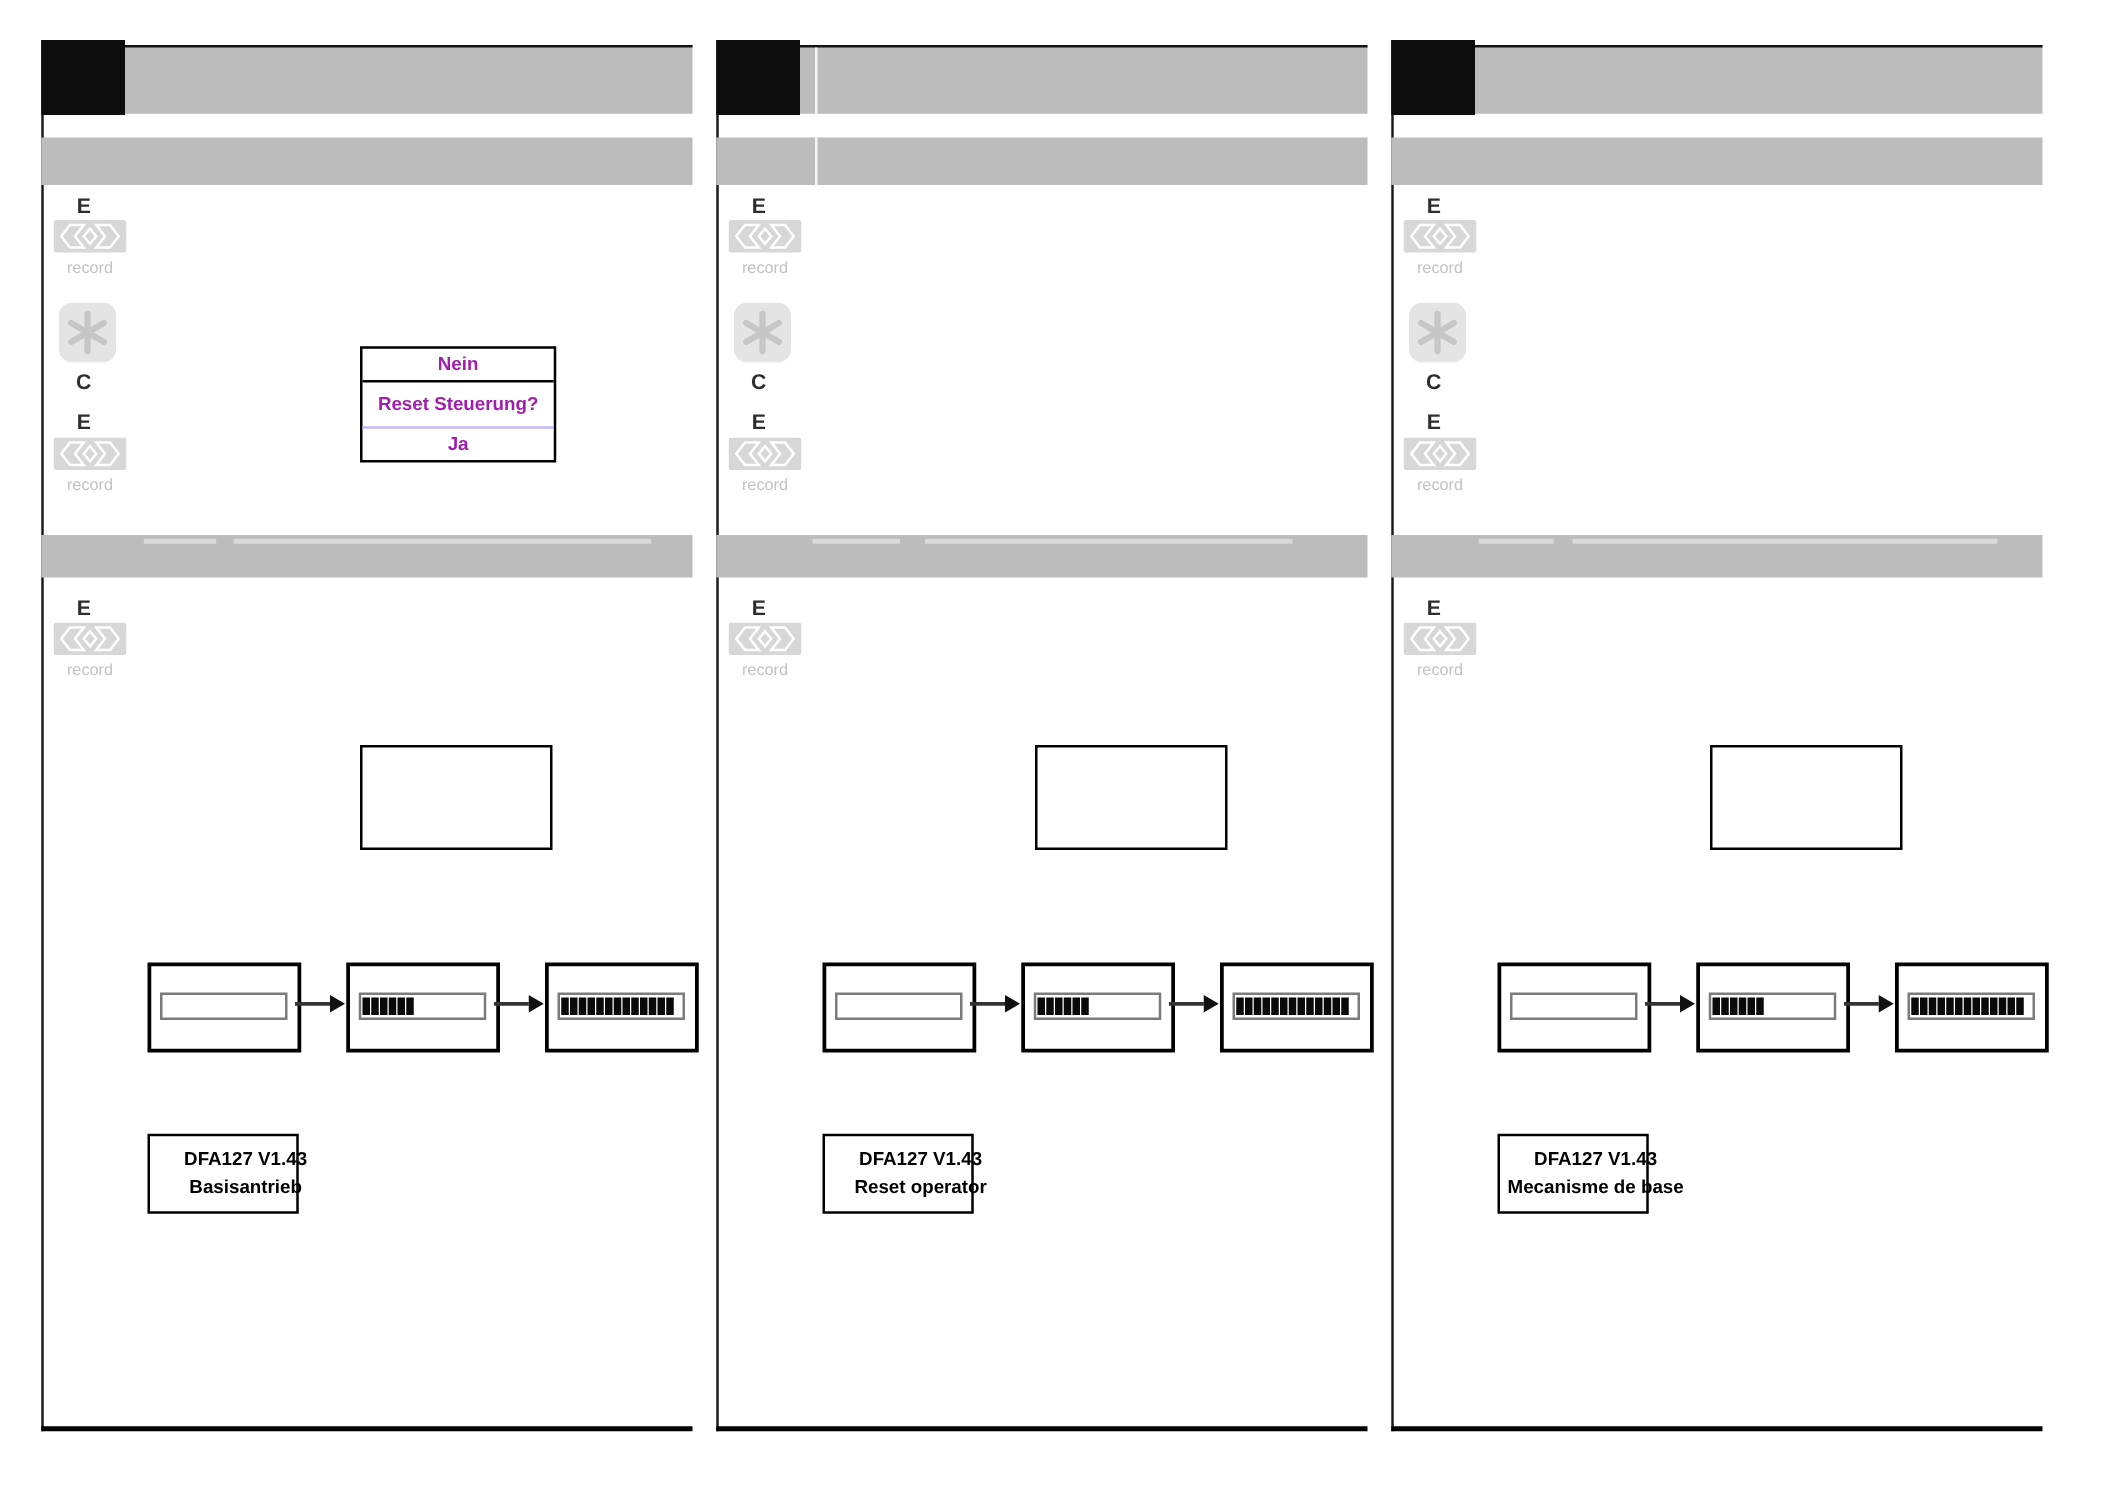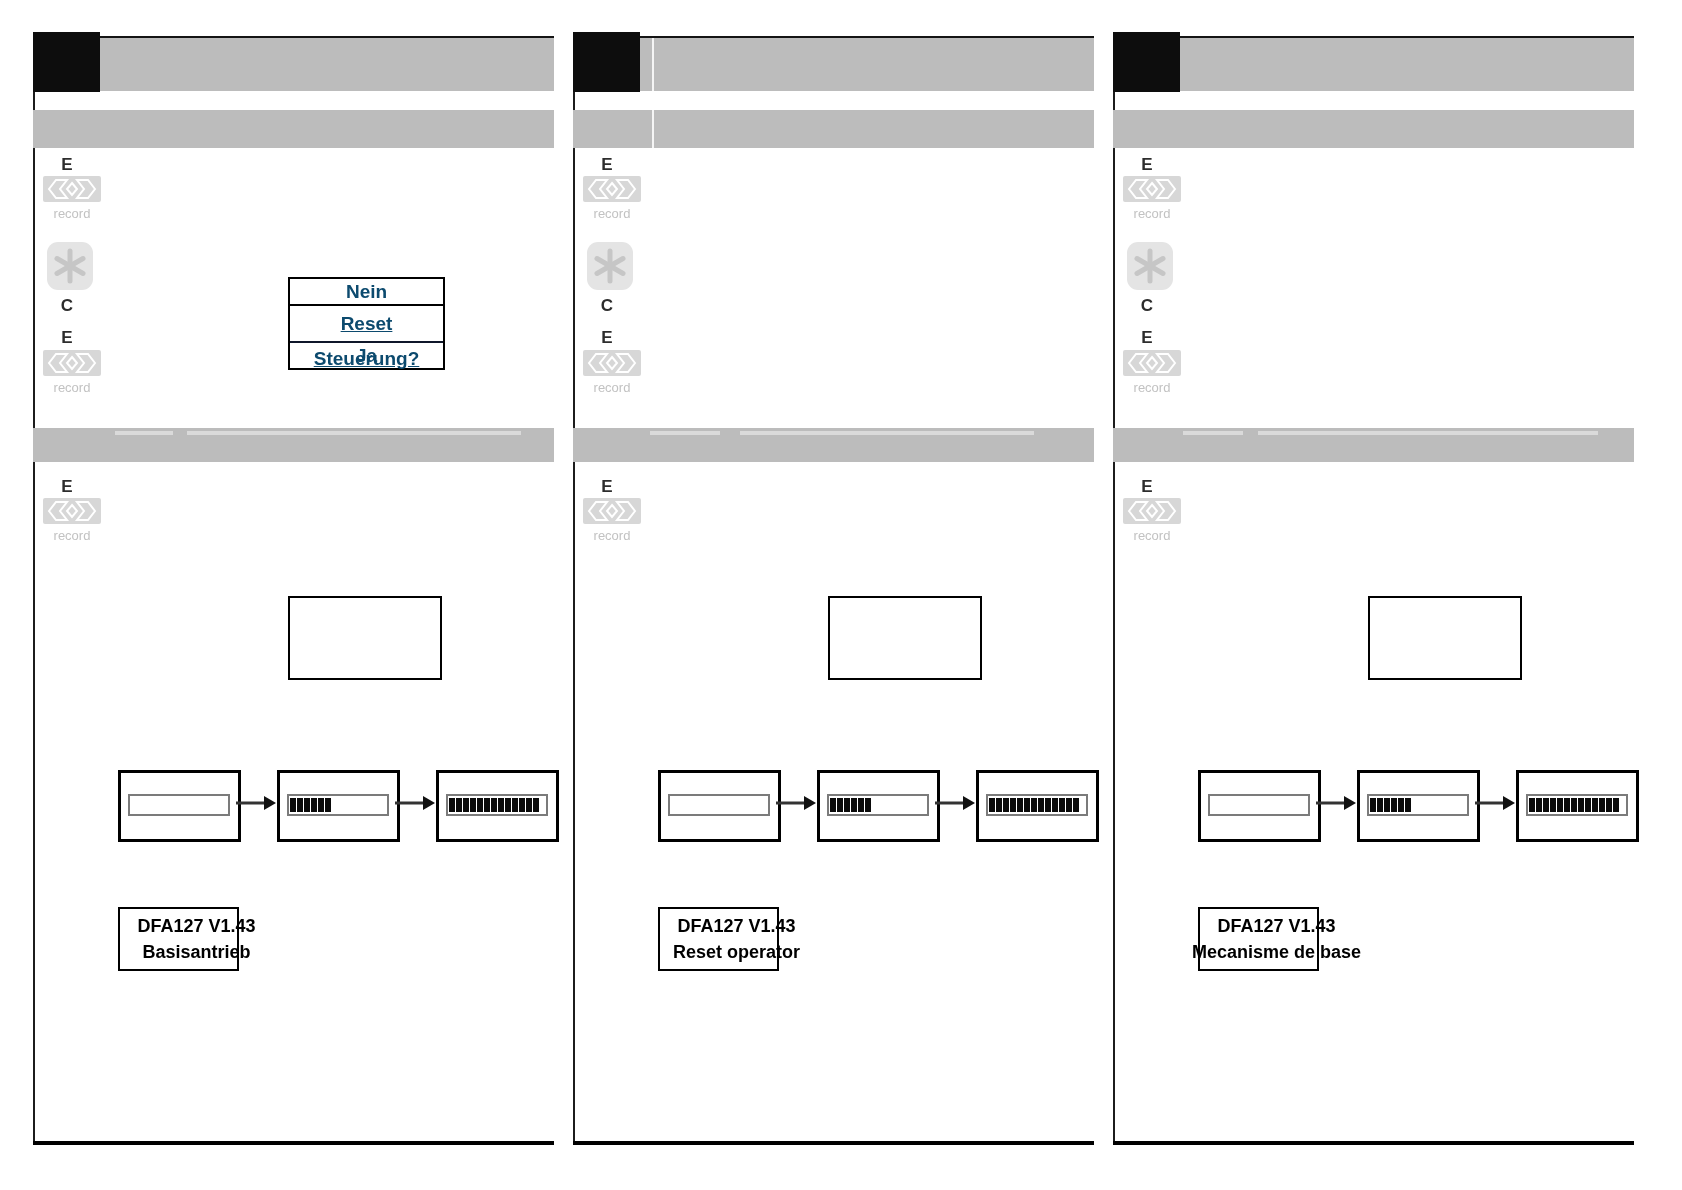--- a/index.html
+++ b/index.html
@@ -21,37 +21,37 @@
   .bar3{top:428px;height:34px;}
   .hint-strip{position:absolute;top:3px;height:4px;background:rgba(255,255,255,.45);}
 
   .key-label{position:absolute;font-size:17px;font-weight:bold;color:#2d2d2d;width:40px;text-align:center;}
   .e1{left:14px;top:155px;} .c-lbl{left:14px;top:296px;} .e2{left:14px;top:328px;} .e3{left:14px;top:477px;}
   .record-logo{position:absolute;width:62px;height:46px;}
   .r1{left:8px;top:176px;} .r2{left:8px;top:350px;} .r3{left:8px;top:498px;}
   .asterisk-key{position:absolute;left:14px;top:242px;}
 
   .lcd-dialog{position:absolute;left:255px;top:277px;width:153px;border:2px solid #000;background:#fff;}
-  .lcd-row{font-size:19px;font-weight:bold;color:#0c4a6e;text-align:center;}
+  .lcd-row{font-size:15px;font-weight:bold;color:#a21caf;text-align:center;}
   .lcd-row.small{height:25px;line-height:25px;}
-  .lcd-row.mid{height:35px;line-height:35px;border-top:2px solid #000;border-bottom:2px solid #0f172a;text-decoration:underline;}
+  .lcd-row.mid{height:35px;line-height:35px;border-top:2px solid #000;border-bottom:2px solid #c4b5fd;}
 
   .empty-box{position:absolute;left:255px;top:596px;width:150px;height:80px;border:2px solid #000;background:#fff;}
 
   .pbox{position:absolute;top:770px;width:117px;height:66px;border:3px solid #000;background:#fff;}
   .pbox.s0{left:85px;} .pbox.s1{left:244px;} .pbox.s2{left:403px;}
   .pbar{position:absolute;left:7px;top:21px;width:97px;height:18px;border:2px solid #7b7b7b;background:#fff;
         display:flex;align-items:center;padding-left:1px;box-sizing:content-box;}
   .seg{width:6px;height:14px;background:#0a0a0a;margin-right:1px;flex:none;}
   .arrow{position:absolute;top:793px;}
   .arrow.a0{left:203px;} .arrow.a1{left:362px;}
 
   .device-box{position:absolute;left:85px;top:907px;width:117px;height:60px;border:2px solid #000;
               background:#fff;display:flex;flex-direction:column;justify-content:center;align-items:center;}
-  .device-box span{font-size:18px;font-weight:bold;color:#000;line-height:1.45;white-space:nowrap;padding-left:36px;}
+  .device-box span{font-size:15px;font-weight:bold;color:#000;line-height:1.45;white-space:nowrap;padding-left:36px;}
 </style>
 </head>
 <body>
 
 <div class="panel c0">
   <div class="left-border"></div>
   <div class="header-square"></div>
   <div class="header-bar"></div>
   <div class="section-bar bar2"></div>
 

